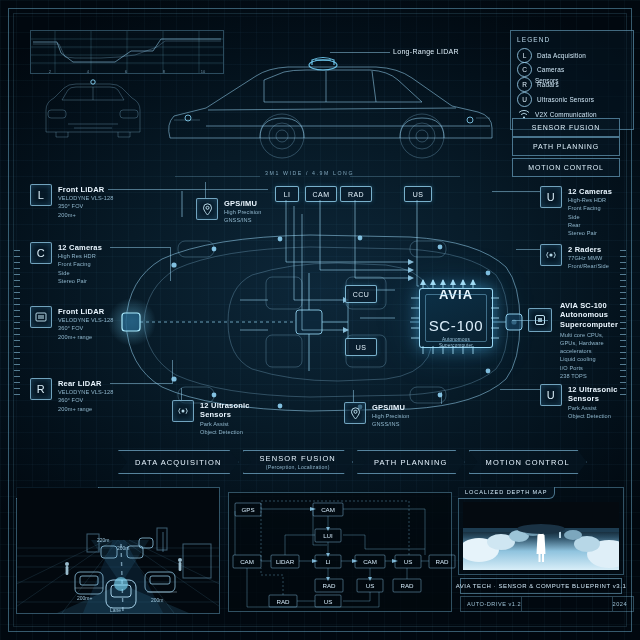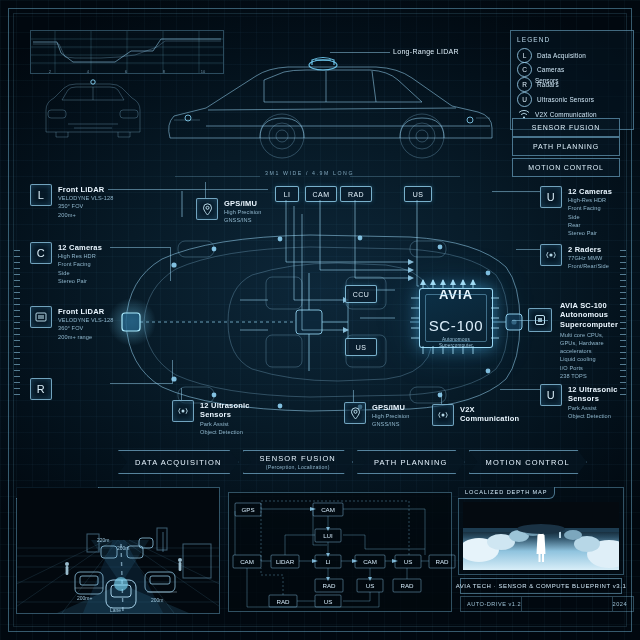--- a/index.html
+++ b/index.html
@@ -448,20 +448,26 @@
     <div class="co-txt">
       <div class="co-title">Front LiDAR</div>
       <div class="co-sub">VELODYNE VLS-128</div>
       <div class="co-sub">360° FOV</div>
       <div class="co-sub">200m+ range</div>
     </div>
   </div>
 
   <div class="callout" style="left:30px;top:378px;">
     <div class="badge">R</div>
+    <div class="co-txt">
+      <div class="co-title">Rear LiDAR</div>
+      <div class="co-sub">VELODYNE VLS-128</div>
+      <div class="co-sub">360° FOV</div>
+      <div class="co-sub">200m+ range</div>
+    </div>
   </div>
   <div class="lead" style="left:110px;top:383px;width:62px;"></div>
   <div class="leadv" style="left:172px;top:360px;height:24px;"></div>
 
   <div class="callout" style="left:540px;top:186px;">
     <div class="badge">U</div>
     <div class="co-txt">
       <div class="co-title">12 Cameras</div>
       <div class="co-sub">High-Res HDR</div>
       <div class="co-sub">Front Facing</div>
@@ -560,33 +566,20 @@
         </svg>
     </div>
     <div class="co-txt">
       <div class="co-title">GPS/IMU</div>
       <div class="co-sub">High Precision</div>
       <div class="co-sub">GNSS/INS</div>
     </div>
   </div>
   <div class="leadv" style="left:353px;top:390px;height:12px;"></div>
 
-  <div class="callout" style="left:432px;top:404px;">
-    <div class="badge">
-      <svg width="14" height="10" viewBox="0 0 14 10">
-          <circle cx="7" cy="5" r="1.5" fill="rgba(200,235,250,.9)"></circle>
-          <path d="M4,2.2 A4.2,4.2 0 0 0 4,7.8" fill="none" stroke="rgba(200,235,250,.8)"></path>
-          <path d="M10,2.2 A4.2,4.2 0 0 1 10,7.8" fill="none" stroke="rgba(200,235,250,.8)"></path>
-        </svg>
-    </div>
-    <div class="co-txt">
-      <div class="co-title">V2X</div>
-      <div class="co-title">Communication</div>
-    </div>
-  </div>
   <div class="leadv" style="left:441px;top:392px;height:12px;"></div>
 
   <div class="legend">
     <h4>LEGEND</h4>
     <div class="lg-row">
       <span class="lg-ico">L</span>
       <span class="lg-lbl">Data Acquisition</span>
     </div>
     <div class="lg-row" style="height:12px;">
       <span class="lg-ico">C</span>

